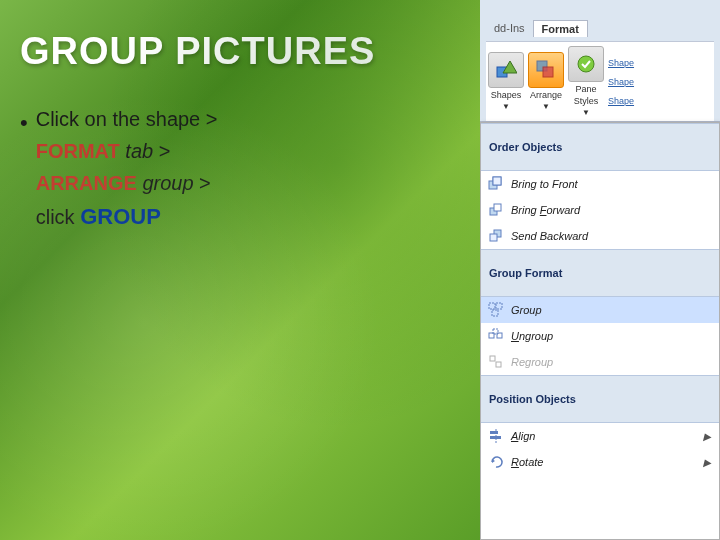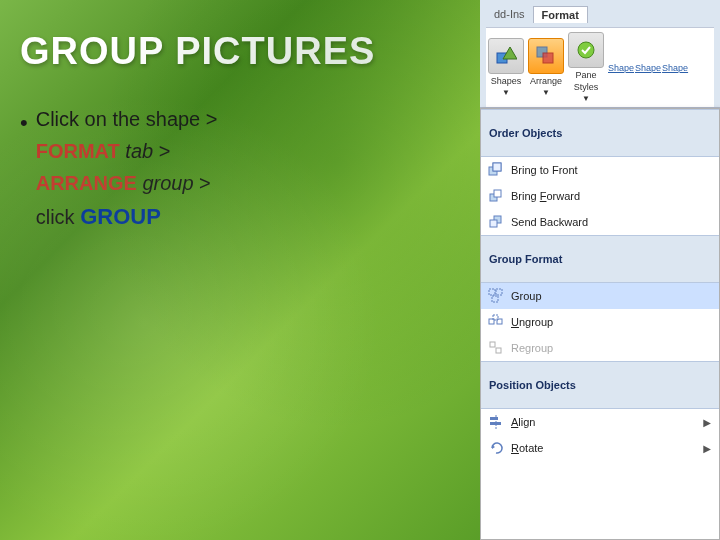--- a/index.html
+++ b/index.html
@@ -93,21 +93,21 @@
       width: 240px;
       height: 540px;
       background: #f0f0f0;
       display: flex;
       flex-direction: column;
     }
 
     
     .ribbon-top {
       background: #dce6f1;
-      padding: 6px 6px 0 6px;
+      padding: 20px 6px 0 6px;
       border-bottom: 1px solid #b0b8c8;
     }
 
     .ribbon-tabs {
       display: flex;
       gap: 0;
       font-size: 11px;
       color: #333;
       margin-bottom: 4px;
     }
@@ -162,26 +162,26 @@
       border: 1px solid #e08000;
     }
 
     .ribbon-btn-label {
       font-size: 9px;
       color: #333;
     }
 
     .ribbon-shapes-col {
       display: flex;
-      flex-direction: row;
+      flex-direction: column;
       font-size: 9px;
       color: #2b5faa;
       text-decoration: underline;
       cursor: pointer;
-      gap: 1px;
+      gap: 9px;
       justify-content: flex-end;
     }
 
     .ribbon-shapes-col span {
       font-size: 9px;
     }
 
     
     .dropdown-menu {
       background: #fff;
@@ -202,20 +202,21 @@
     }
 
     .menu-item {
       display: flex;
       align-items: center;
       padding: 4px 8px 4px 6px;
       font-size: 11px;
       color: #222;
       cursor: pointer;
       gap: 6px;
+      font-style: italic;
     }
 
     .menu-item.disabled {
       color: #aaa;
       text-align: center;
     }
 
     .menu-item.highlighted {
       background: #cce0ff;
     }

